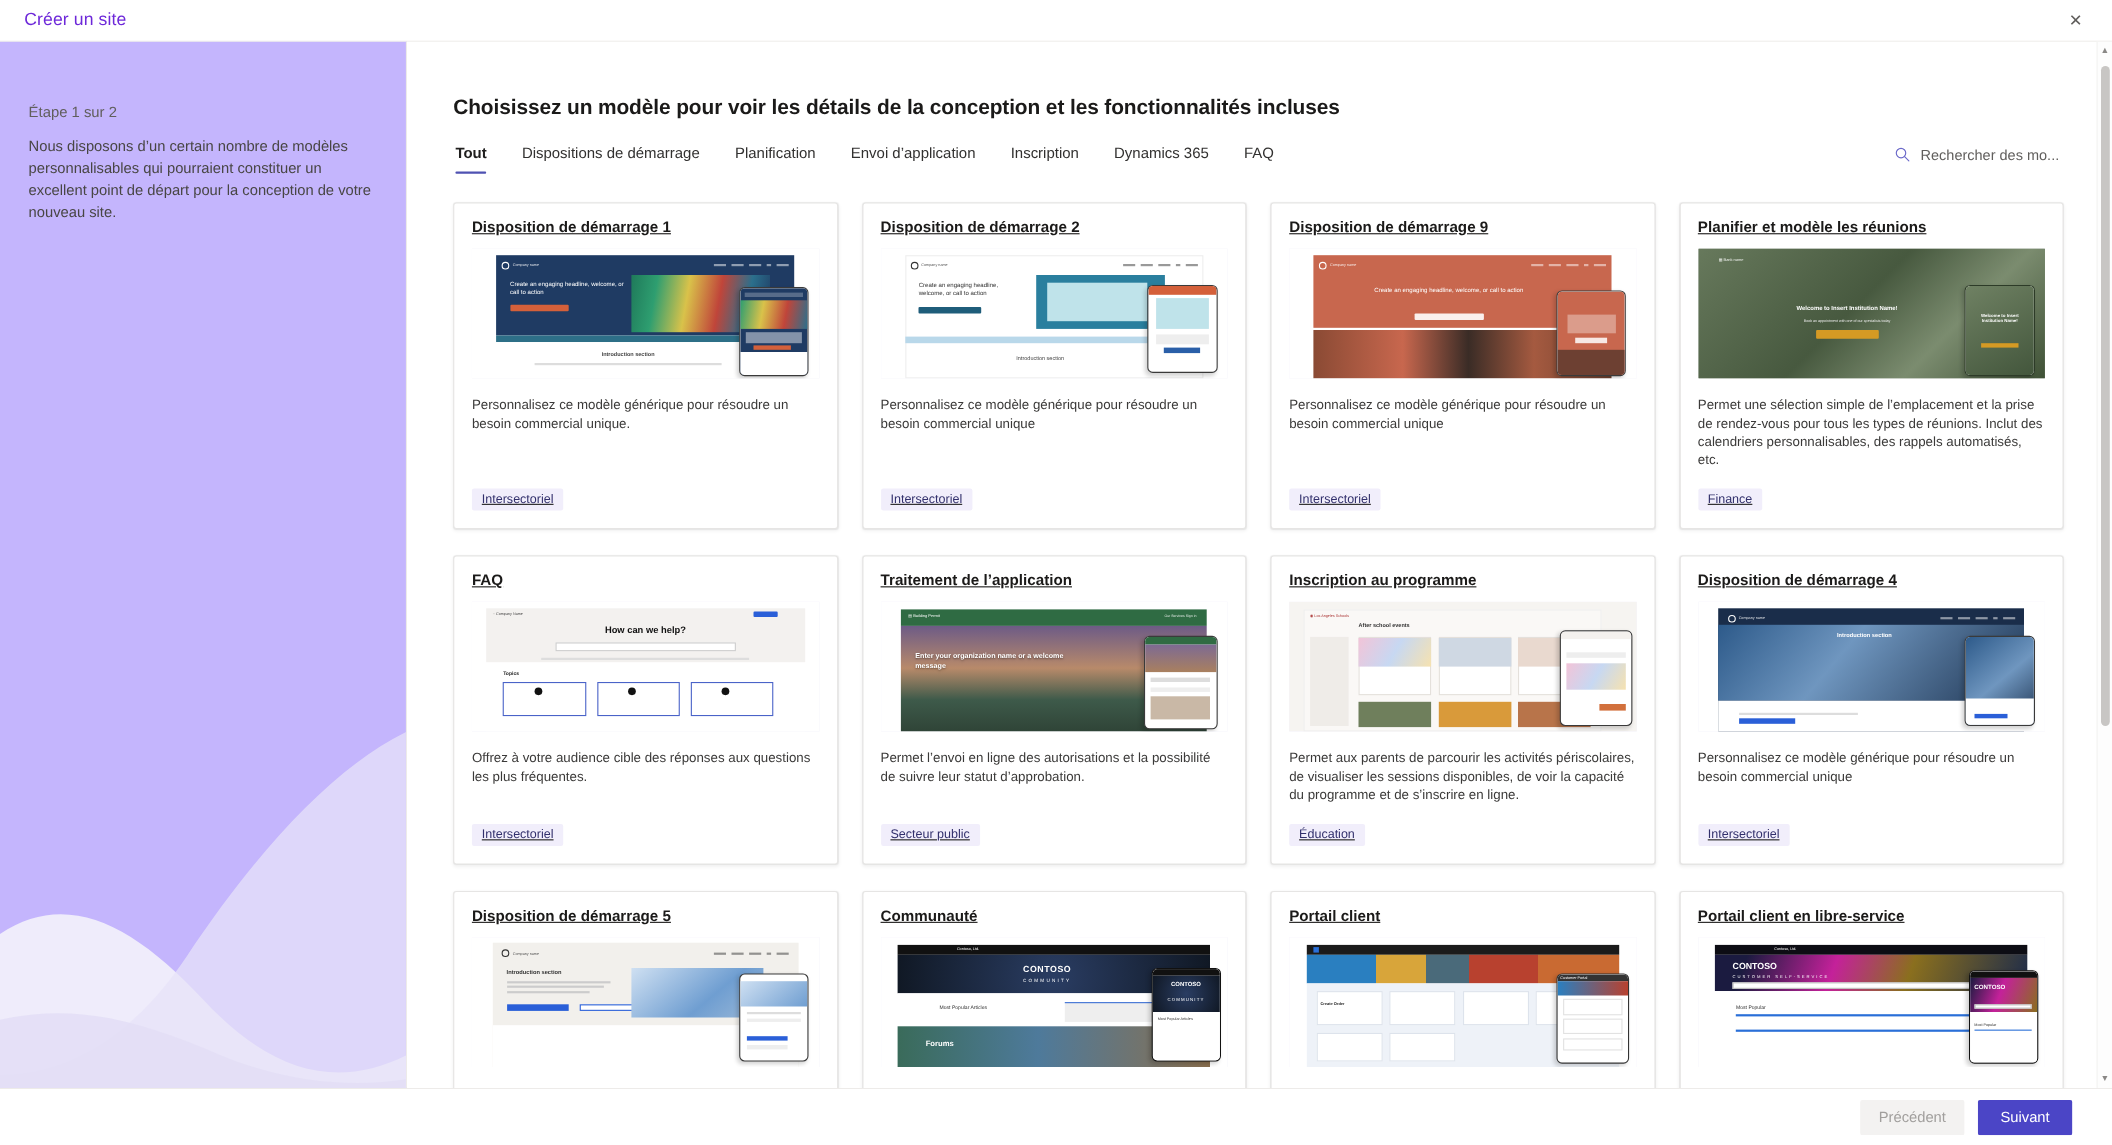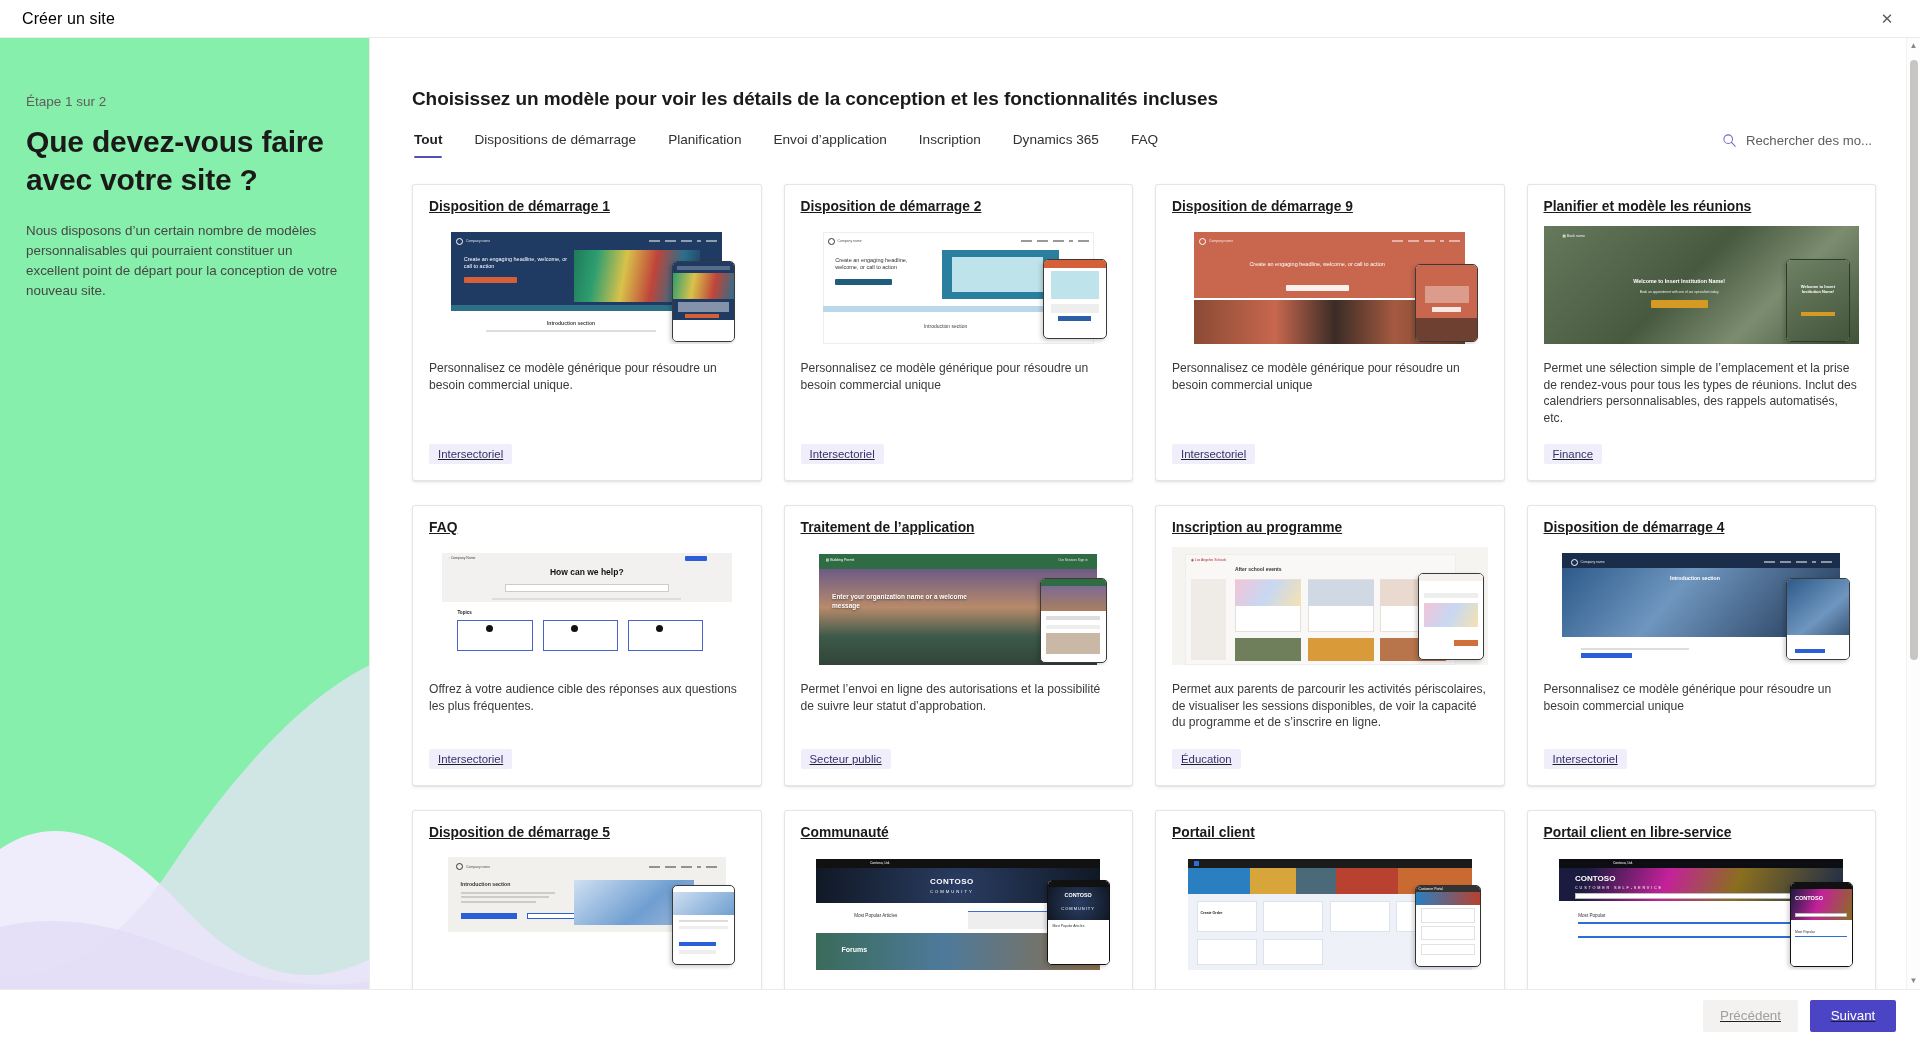--- a/index.html
+++ b/index.html
@@ -14,36 +14,36 @@
   .app { position: relative; width: 1920px; height: 1041px; display: flex; flex-direction: column; }
 
   
   .titlebar {
     height: 38px; min-height: 38px;
     display: flex; align-items: center; justify-content: space-between;
     padding: 0 18px 0 22px;
     border-bottom: 1px solid #edebe9;
     background: #ffffff;
   }
-  .titlebar-title { font-size: 16px; color: #000000; letter-spacing: .1px; }
+  .titlebar-title { font-size: 16px; color: #6d28d9; letter-spacing: .1px; }
   .close-btn {
     width: 30px; height: 28px; display: flex; align-items: center; justify-content: center;
     color: #605e5c; font-size: 15px; cursor: pointer; background: transparent; border: 0;
     font-family: "Liberation Sans", sans-serif;
   }
 
   
   .body-split { flex: 1; display: flex; min-height: 0; }
 
   
   .left-panel {
     width: 370px; min-width: 370px;
     position: relative;
     border-right: 1px solid #edebe9;
-    background: #86efac;
+    background: #c4b5fd;
     overflow: hidden;
     padding: 56px 28px 0 26px;
   }
   .step-label { font-size: 13.5px; color: #605e5c; margin-bottom: 14px; position: relative; z-index: 2; }
   .left-heading {
     font-size: 30px; line-height: 38px; font-weight: 600; color: #1b1a19;
     letter-spacing: -.2px; margin-bottom: 22px; position: relative; z-index: 2;
   }
   .left-desc { font-size: 13.4px; line-height: 20px; color: #484644; position: relative; z-index: 2; max-width: 330px; }
   .wave-wrap { position: absolute; left: 0; bottom: 0; width: 370px; height: 330px; z-index: 1; pointer-events: none; }
@@ -114,22 +114,22 @@
     display: inline-flex; align-items: center; gap: 7px;
     background: #f1eefb; color: #3b3a8f;
     font-size: 11.4px; padding: 4px 9px; border-radius: 2px; white-space: nowrap;
   }
   .tag.plain { color: #32306c; }
 
   
   .footer {
     height: 52px; min-height: 52px;
     display: flex; align-items: center; justify-content: flex-end; gap: 12px;
-    padding: 0 24px 0 0;
-    border-top: 1px solid #edebe9; background: #ffffff; text-decoration: underline;
+    padding: 0 36px 0 0;
+    border-top: 1px solid #edebe9; background: #ffffff;
   }
   .btn {
     min-width: 86px; height: 32px; padding: 0 16px; border: 1px solid transparent;
     border-radius: 2px; font-size: 13.4px; font-family: "Liberation Sans", sans-serif;
     cursor: pointer; display: inline-flex; align-items: center; justify-content: center;
   }
   .btn-secondary { background: #f3f2f1; color: #a19f9d; cursor: default; }
   .btn-primary { background: #4b45c6; color: #ffffff; }
 
   
@@ -169,21 +169,20 @@
 
   <div class="titlebar">
     <div class="titlebar-title">Créer un site</div>
     <button class="close-btn">✕</button>
   </div>
 
   <div class="body-split">
 
     <div class="left-panel">
       <div class="step-label">Étape 1 sur 2</div>
-      <div class="left-heading">Que devez-vous faire avec votre site ?</div>
       <div class="left-desc">Nous disposons d’un certain nombre de modèles personnalisables qui pourraient constituer un excellent point de départ pour la conception de votre nouveau site.</div>
       <div class="wave-wrap">
         <svg width="370" height="330" viewBox="0 0 370 330" preserveAspectRatio="none" aria-hidden="true">
           <path d="M0,190 C60,150 120,180 185,250 C250,320 310,330 370,300 L370,330 L0,330 Z" fill="#efecfb"></path>
           <path d="M370,6 C300,40 230,120 170,210 C120,285 60,318 0,318 L0,330 L370,330 Z" fill="#e7e3f8" opacity=".75"></path>
           <path d="M0,268 C70,252 130,270 200,300 C260,325 320,330 370,322 L370,330 L0,330 Z" fill="#e3def6" opacity=".85"></path>
         </svg>
       </div>
     </div>
 

